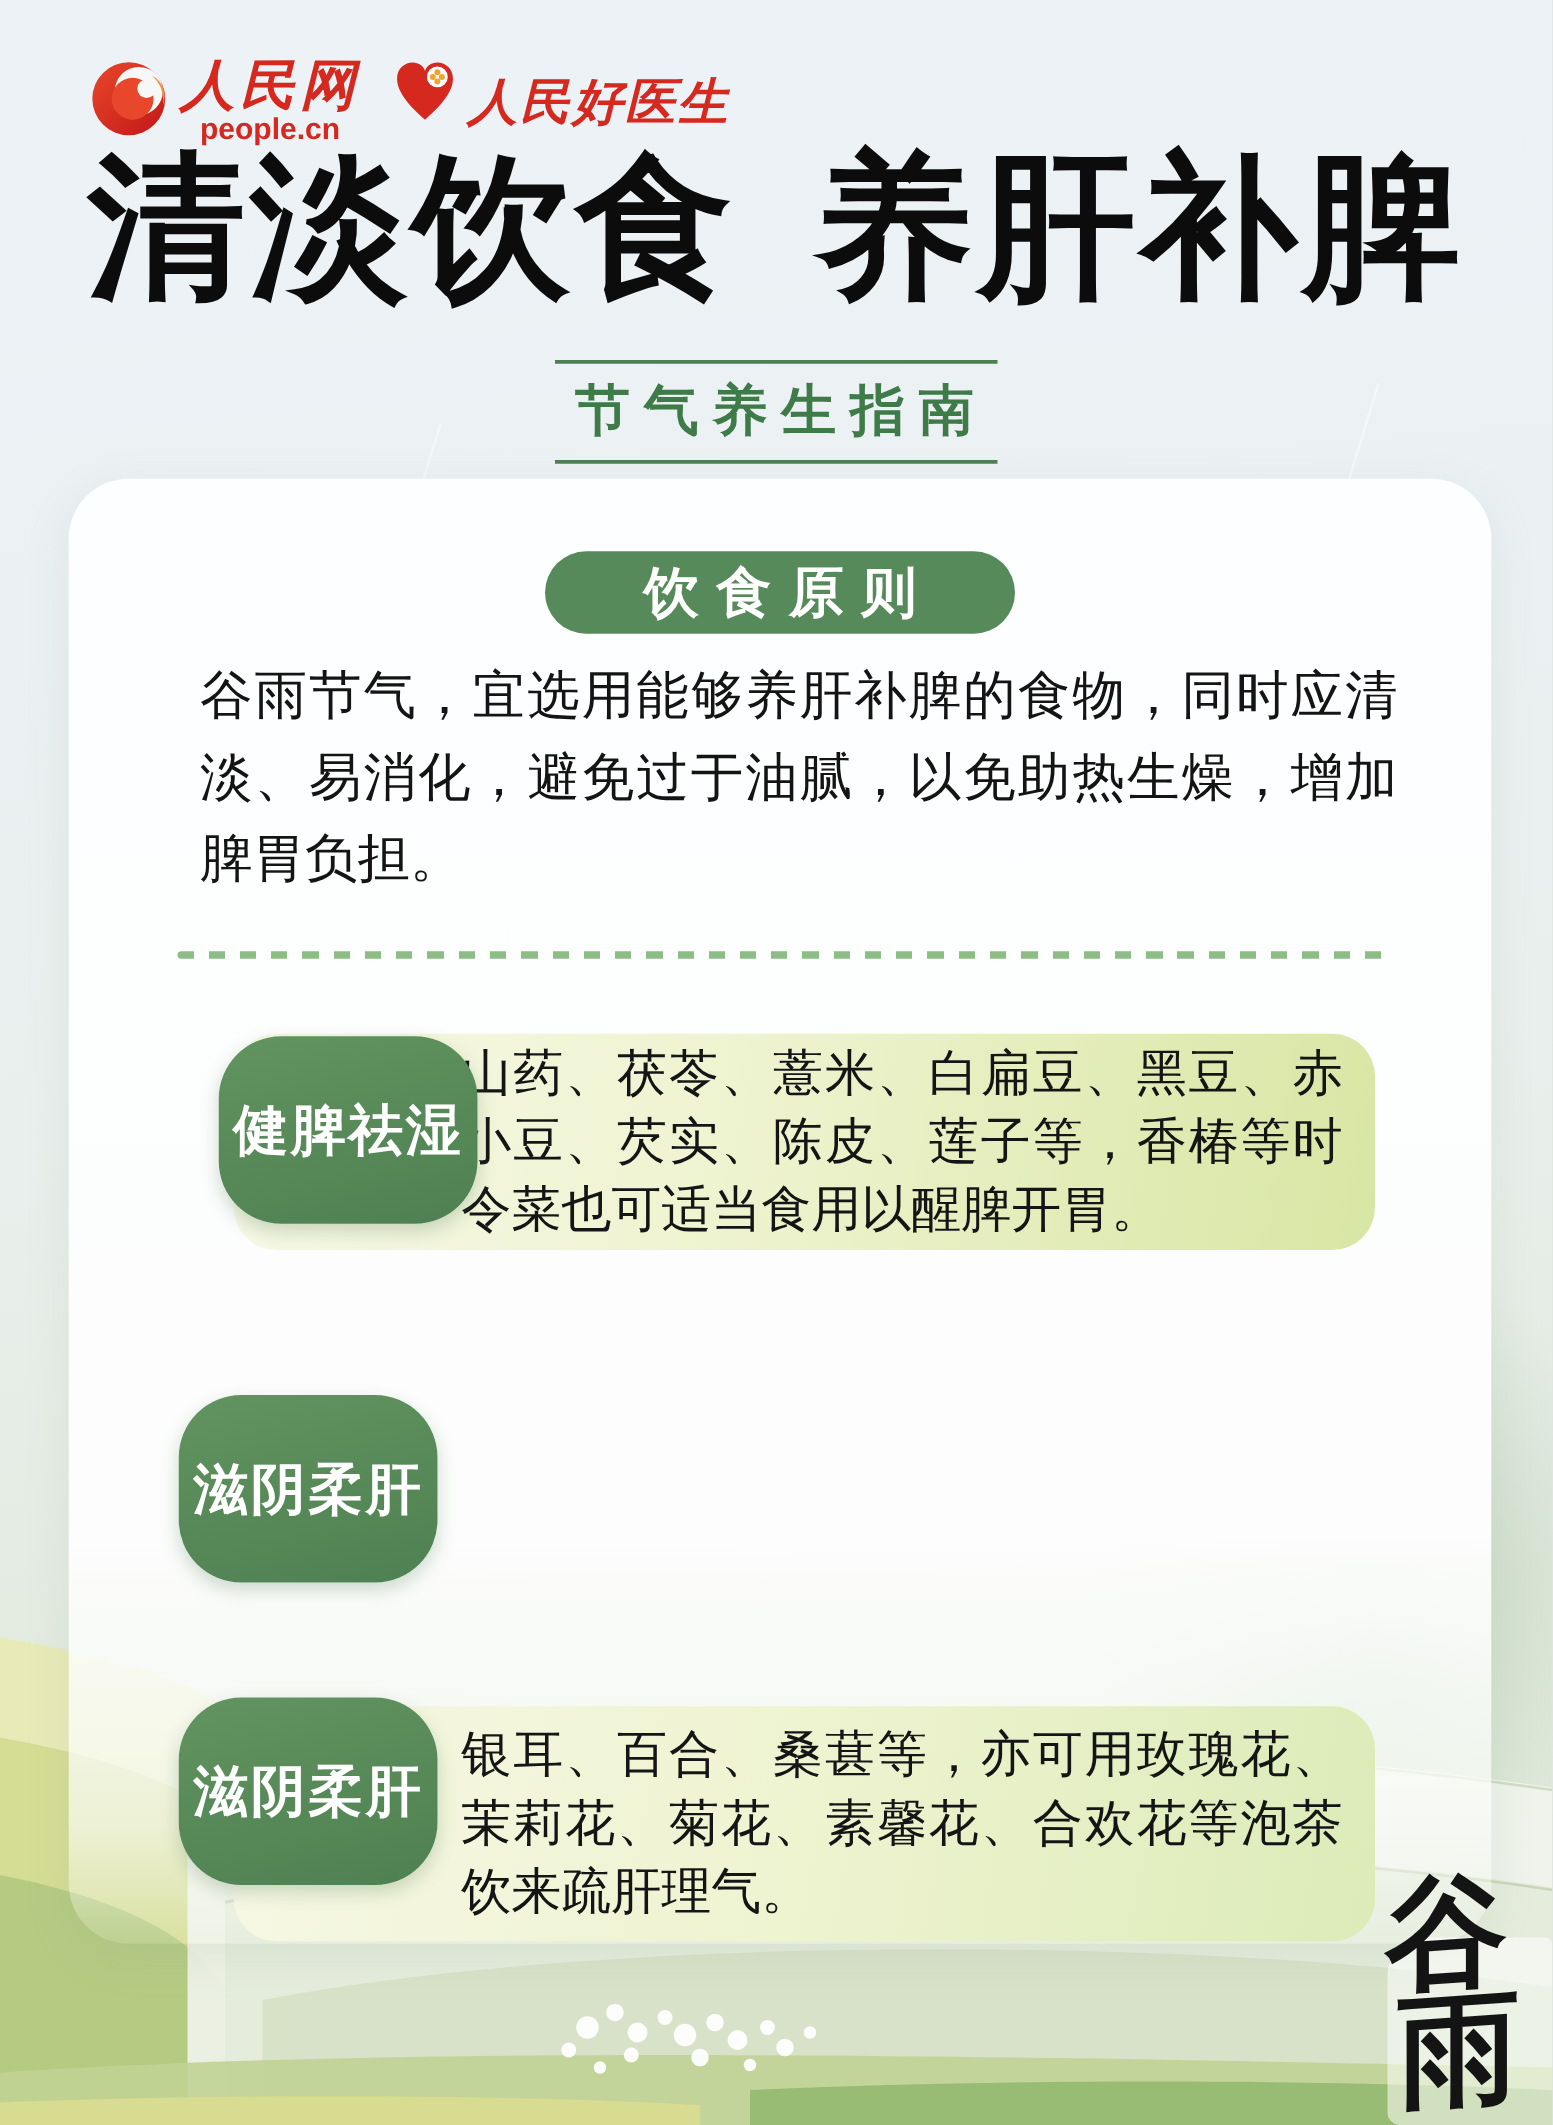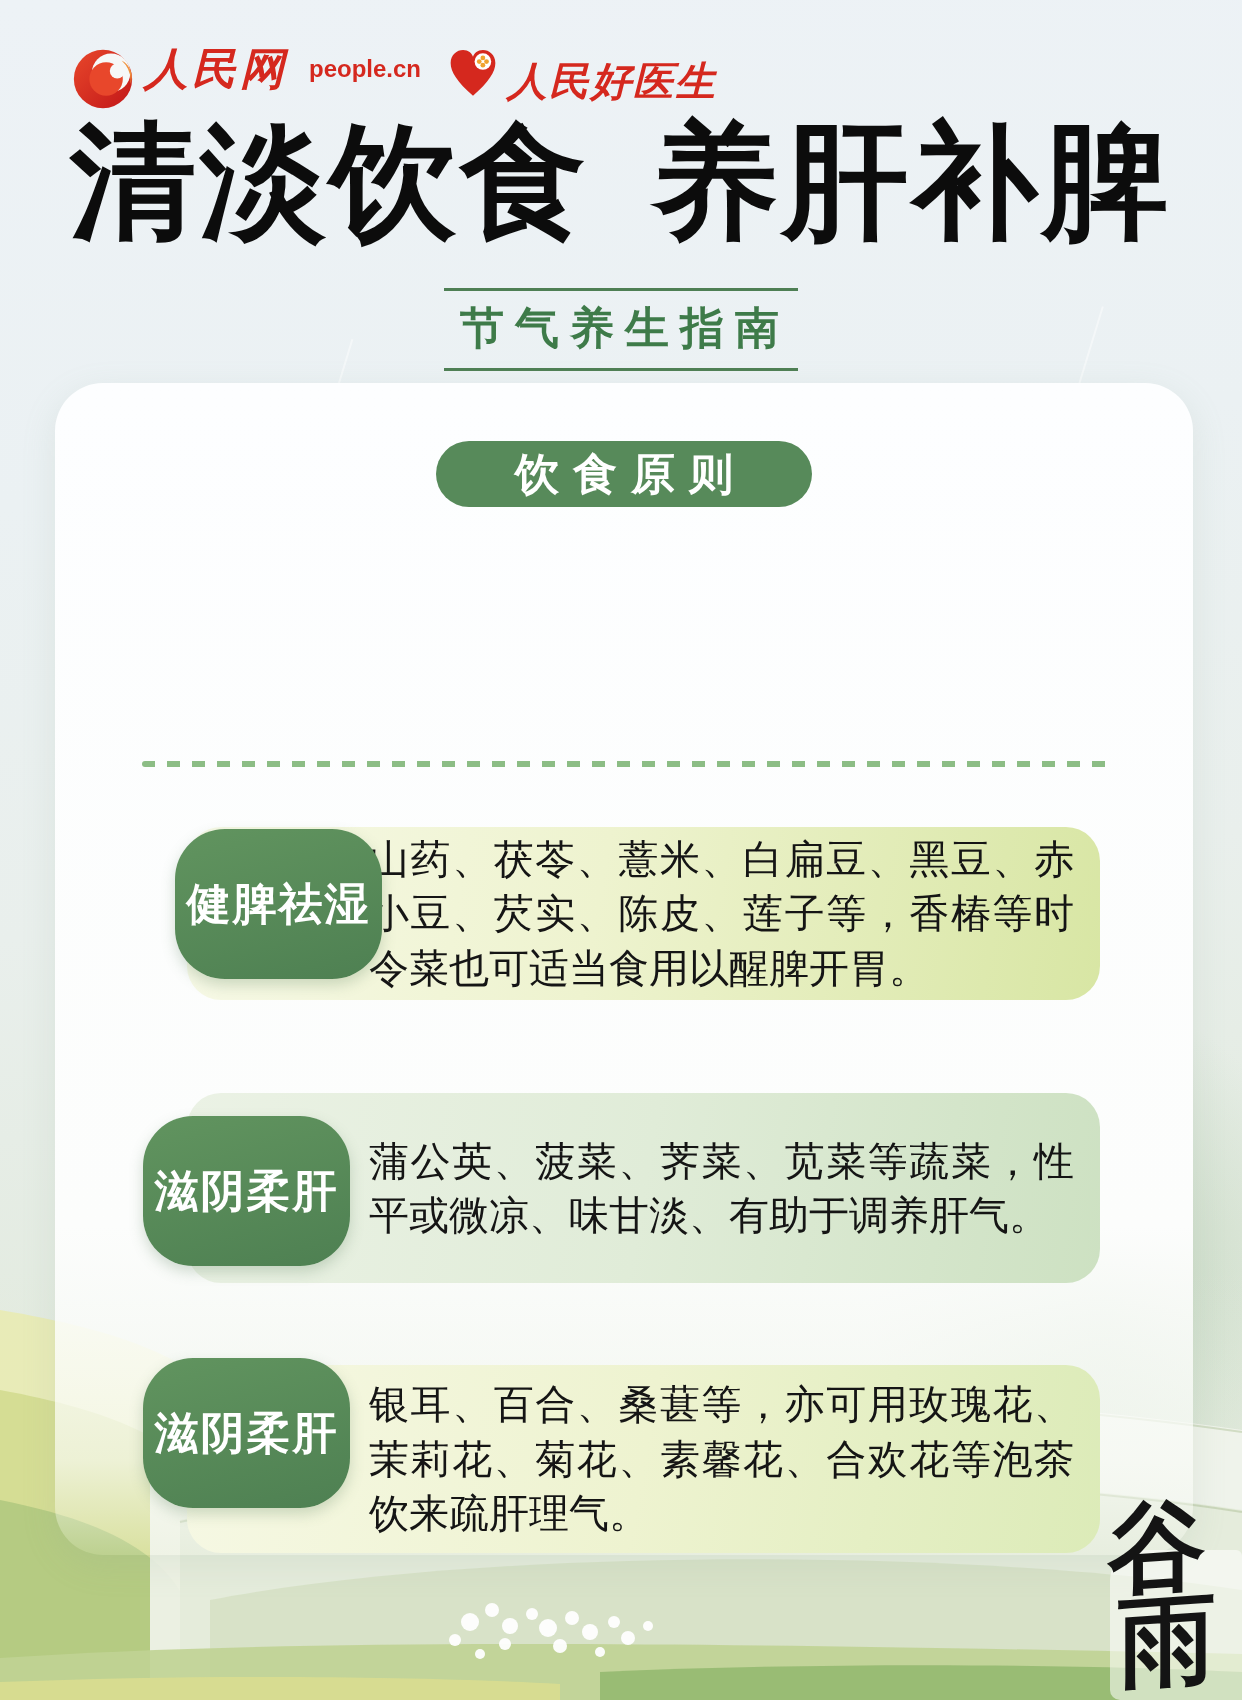--- a/index.html
+++ b/index.html
@@ -12,21 +12,21 @@
   .right-wash{position:absolute;right:-90px;top:1000px;width:460px;height:620px;z-index:0;
     background:radial-gradient(closest-side,rgba(170,198,165,.55),rgba(170,198,165,0));}
   .rain{position:absolute;width:2px;background:rgba(255,255,255,.45);transform:rotate(17deg);z-index:1;}
   .rain.r1{left:290px;top:330px;height:420px;}
   .rain.r2{left:545px;top:640px;height:360px;}
   .rain.r3{left:1058px;top:300px;height:300px;}
   .landscape{position:absolute;left:0;bottom:0;width:1242px;height:430px;z-index:1;}
   
   .logos{position:absolute;left:72px;top:46px;height:80px;display:flex;align-items:flex-start;z-index:2;}
   .ball-icon{width:62px;height:62px;margin-top:2px;}
-  .pcn{margin-left:10px;display:flex;flex-direction:row;align-items:center;gap:21px;}
+  .pcn{margin-left:10px;display:flex;flex-direction:column;align-items:center;}
   .pcn-cn{font-size:44px;font-weight:800;color:#d5281e;letter-spacing:4px;font-style:italic;line-height:1.05;}
   .pcn-en{font-size:24px;font-weight:800;color:#d5281e;line-height:1;}
   .heart-icon{width:52px;height:56px;margin:0 8px 0 26px;}
   .doctor-label{font-size:40px;font-weight:800;color:#d5281e;font-style:italic;letter-spacing:2px;margin-top:8px;}
   
   .main-title{position:absolute;left:0;right:0;top:112px;text-align:center;z-index:2;
     font-family:"DejaVu Serif",serif;font-weight:900;font-size:126px;color:#0c0c0c;line-height:1.1;letter-spacing:4px;}
   .main-title .gap{display:inline-block;width:62px;}
   .subtitle-wrap{position:absolute;left:50%;top:288px;transform:translateX(-50%);width:354px;text-align:center;z-index:2;}
   .subtitle-wrap .rule{height:0;border-top:3px solid #4e7f54;}
@@ -150,27 +150,25 @@
   <div class="main-title"><span>清淡饮食</span><span class="gap"></span><span>养肝补脾</span></div>
 
   <div class="subtitle-wrap">
     <div class="rule"></div>
     <div class="subtitle-text">节气养生指南</div>
     <div class="rule"></div>
   </div>
 
   <div class="card">
     <div class="badge">饮食原则</div>
+    <div class="intro">谷雨节气，宜选用能够养肝补脾的食物，同时应清淡、易消化，避免过于油腻，以免助热生燥，增加脾胃负担。</div>
     <div class="divider"></div>
 
     <div class="row-card c1">
       <span>山药、茯苓、薏米、白扁豆、黑豆、赤小豆、芡实、陈皮、莲子等，香椿等时令菜也可适当食用以醒脾开胃。</span>
-    </div>
-    <div class="row-card c2">
-      <span>蒲公英、菠菜、荠菜、苋菜等蔬菜，性平或微凉、味甘淡、有助于调养肝气。</span>
     </div>
     <div class="row-card c3">
       <span>银耳、百合、桑葚等，亦可用玫瑰花、茉莉花、菊花、素馨花、合欢花等泡茶饮来疏肝理气。</span>
     </div>
 
     <div class="row-label l1">健脾祛湿</div>
     <div class="row-label l2">滋阴柔肝</div>
     <div class="row-label l3">滋阴柔肝</div>
   </div>
 

